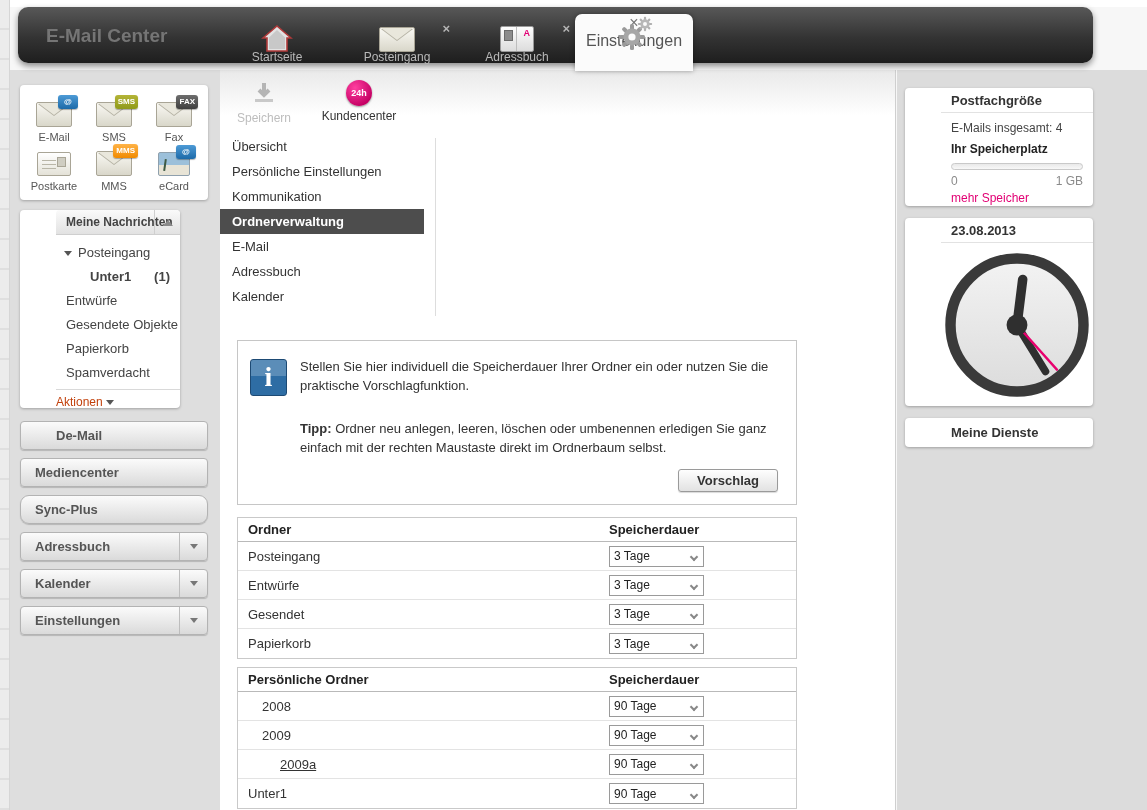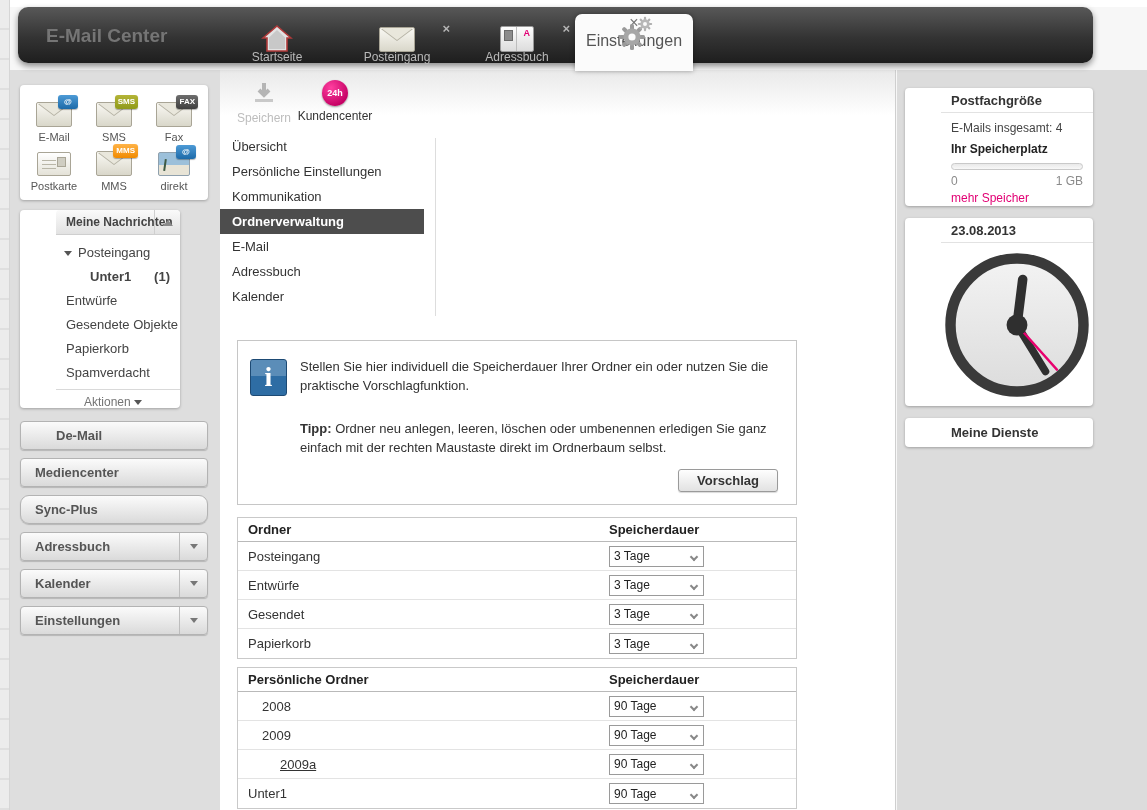--- a/index.html
+++ b/index.html
@@ -62,32 +62,32 @@
     font-size:12px; font-weight:bold; color:#444; line-height:25px; padding-left:10px; position:relative; }
   .collapse-btn { position:absolute; right:0; top:0; width:26px; height:25px; border-left:1px solid #cfcfcf; cursor:pointer; }
   .tri-up { position:absolute; left:8px; top:10px; width:0; height:0; border-left:5px solid transparent; border-right:5px solid transparent; border-bottom:6px solid #8a8a8a; }
   .tri-down { display:inline-block; width:0; height:0; border-left:4px solid transparent; border-right:4px solid transparent; border-top:5px solid #555; vertical-align:middle; }
   .folder-list { list-style:none; padding:6px 0 0 0; font-size:13px; color:#444; }
   .folder-item { height:24px; line-height:24px; padding-left:10px; position:relative; cursor:pointer; }
   .folder-item .expander { position:absolute; left:8px; top:10px; width:0; height:0; border-left:4px solid transparent; border-right:4px solid transparent; border-top:5px solid #555; }
   .folder-item.has-expander { padding-left:22px; }
   .folder-item.indent1 { padding-left:34px; font-weight:bold; }
   .folder-item .count { position:absolute; right:10px; font-weight:bold; }
-  .folders-footer { border-top:1px solid #d9d9d9; height:24px; line-height:24px; text-align:center; padding-right:10px; font-size:12px; color:#737373; margin-top:4px; cursor:pointer; }
+  .folders-footer { border-top:1px solid #d9d9d9; height:24px; line-height:24px; text-align:left; padding-right:10px; font-size:12px; color:#c2410c; margin-top:4px; cursor:pointer; }
 
   .side-btn { position:absolute; left:20px; width:188px; height:29px; border:1px solid #b3b3b3; border-radius:4px;
     background:linear-gradient(#fbfbfb,#dadada); box-shadow:0 1px 1px rgba(0,0,0,.18); cursor:pointer;
     font-size:13px; font-weight:bold; color:#555; line-height:27px; padding-left:14px; }
   .side-btn .dd { position:absolute; right:0; top:0; width:28px; height:27px; border-left:1px solid #bdbdbd; }
   .side-btn .dd .tri-down { position:absolute; left:10px; top:11px; border-top-color:#777; }
 
   
   .toolbar-save { position:absolute; left:14px; top:12px; width:60px; text-align:center; cursor:default; }
   .toolbar-save .t-label { font-size:12px; color:#bdbdbd; margin-top:3px; }
-  .toolbar-kc { position:absolute; left:72px; top:10px; width:86px; text-align:center; cursor:pointer; }
+  .toolbar-kc { position:absolute; left:96px; top:10px; width:86px; text-align:center; cursor:pointer; }
   .toolbar-kc .t-label { font-size:12px; color:#333; margin-top:3px; }
   .kc-badge { display:inline-block; width:26px; height:26px; border-radius:50%; background:radial-gradient(circle at 35% 30%, #ff3fa0, #c40063 75%);
     color:#fff; font-size:9px; font-weight:bold; line-height:26px; text-align:center; box-shadow:0 1px 2px rgba(0,0,0,.4); }
 
   .settings-nav { position:absolute; left:0; top:64px; width:204px; list-style:none; font-size:13px; color:#333; }
   .settings-nav li { height:25px; line-height:25px; padding-left:12px; cursor:pointer; }
   .settings-nav li.active { background:#4d4d4d; color:#fff; font-weight:bold; }
   .nav-divider { position:absolute; left:215px; top:68px; width:1px; height:178px; background:#ddd; }
 
   .info-box { position:absolute; left:17px; top:270px; width:560px; height:165px; border:1px solid #c6c6c6; background:#fff; }
@@ -324,21 +324,21 @@
       <span class="envelope">
           <span class="badge badge-orange">MMS</span>
         </span>
       <span class="c-label">MMS</span>
     </div>
     <div class="compose-item">
       <span class="ecard-icon">
           <i></i>
           <span class="badge badge-blue">@</span>
         </span>
-      <span class="c-label">direkt</span>
+      <span class="c-label">eCard</span>
     </div>
   </div>
 
   <div class="card folders-card">
     <div class="folders-header">
       <span>Meine Nachrichten</span>
       <span class="collapse-btn">
           <i class="tri-up"></i>
         </span>
     </div>

